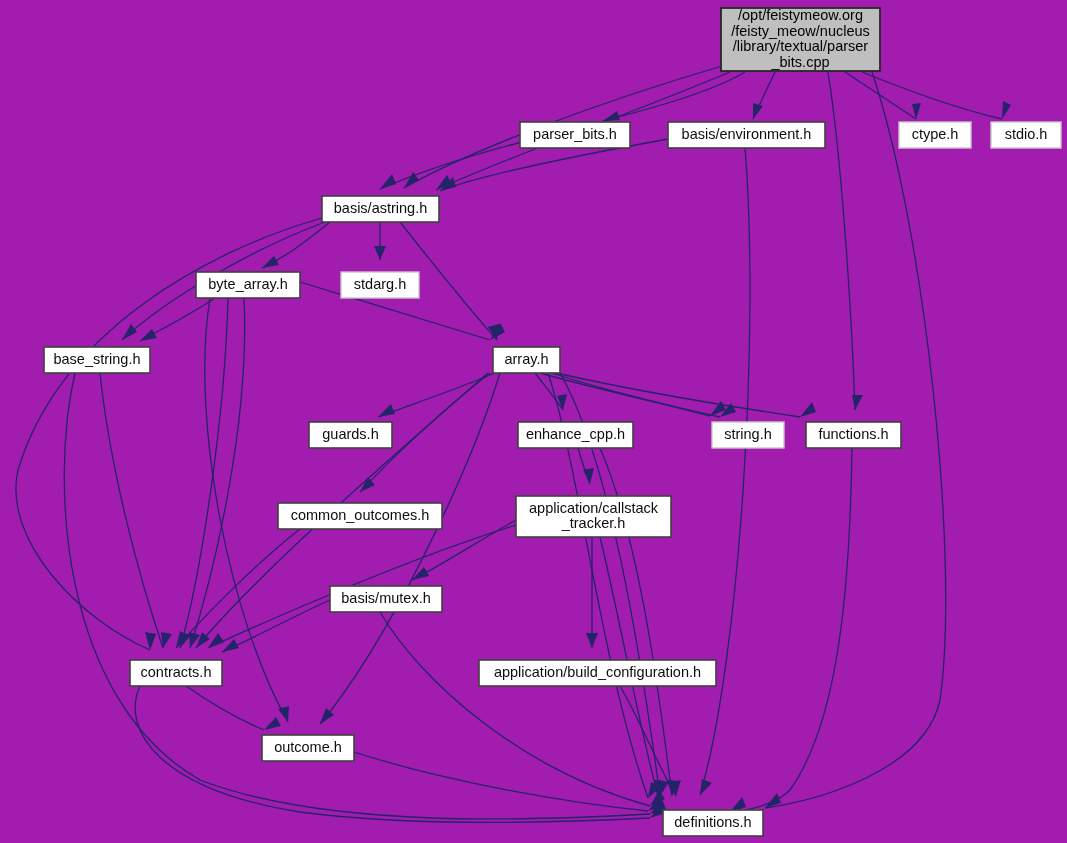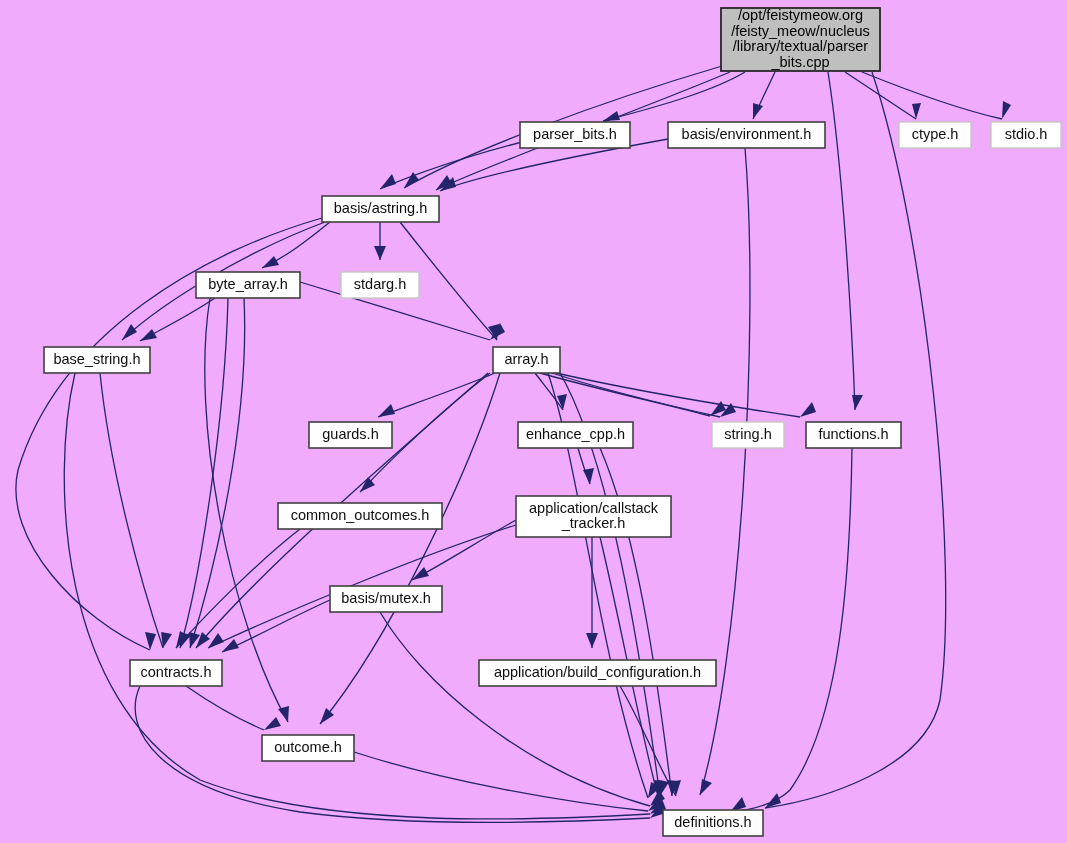--- a/index.html
+++ b/index.html
@@ -11,21 +11,21 @@
   body {
     font-family: "Liberation Sans", sans-serif;
     width: 1067px;
     height: 843px;
     overflow: hidden;
   }
   #graph-root {
     position: relative;
     width: 1067px;
     height: 843px;
-    background: #f0abfc;
+    background: #a21caf;
   }
   svg#dep-graph {
     display: block;
     width: 1067px;
     height: 843px;
   }
   .node-box {
     fill: #ffffff;
     stroke: #404040;
     stroke-width: 1.6;

